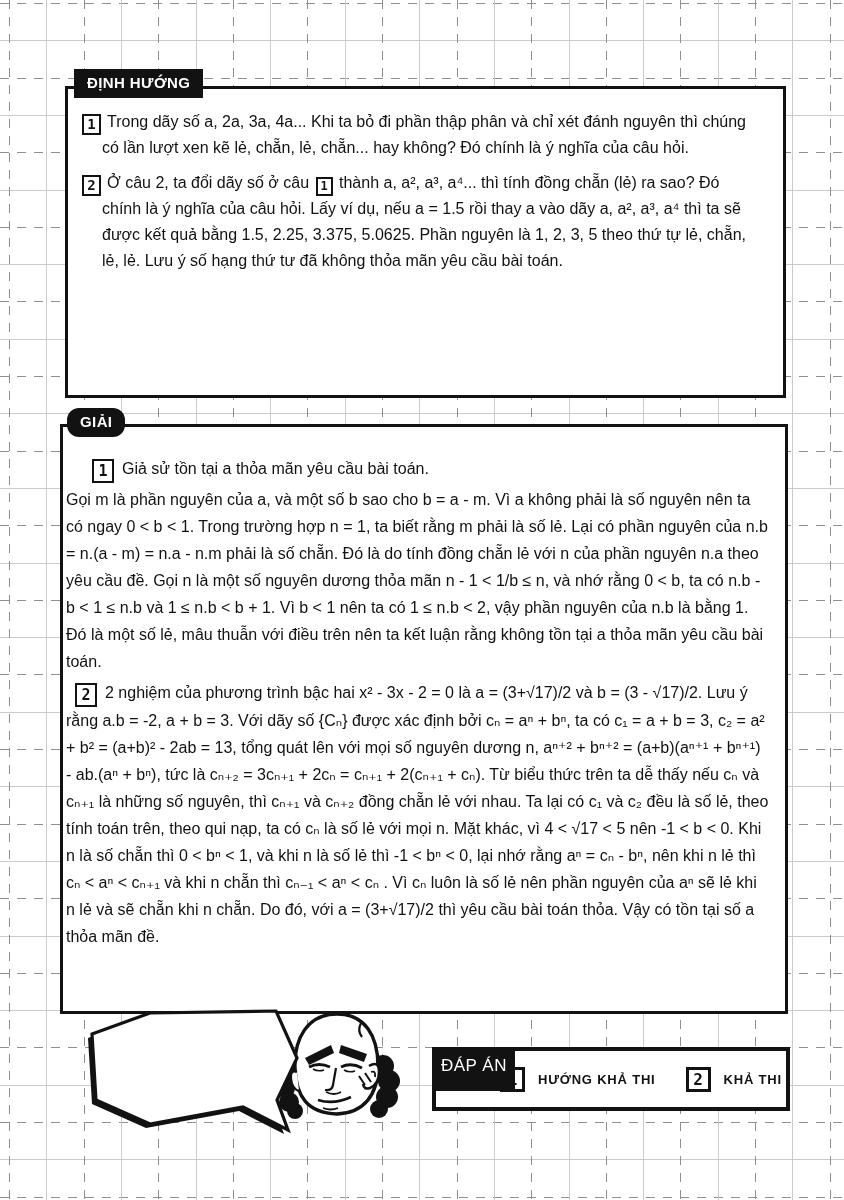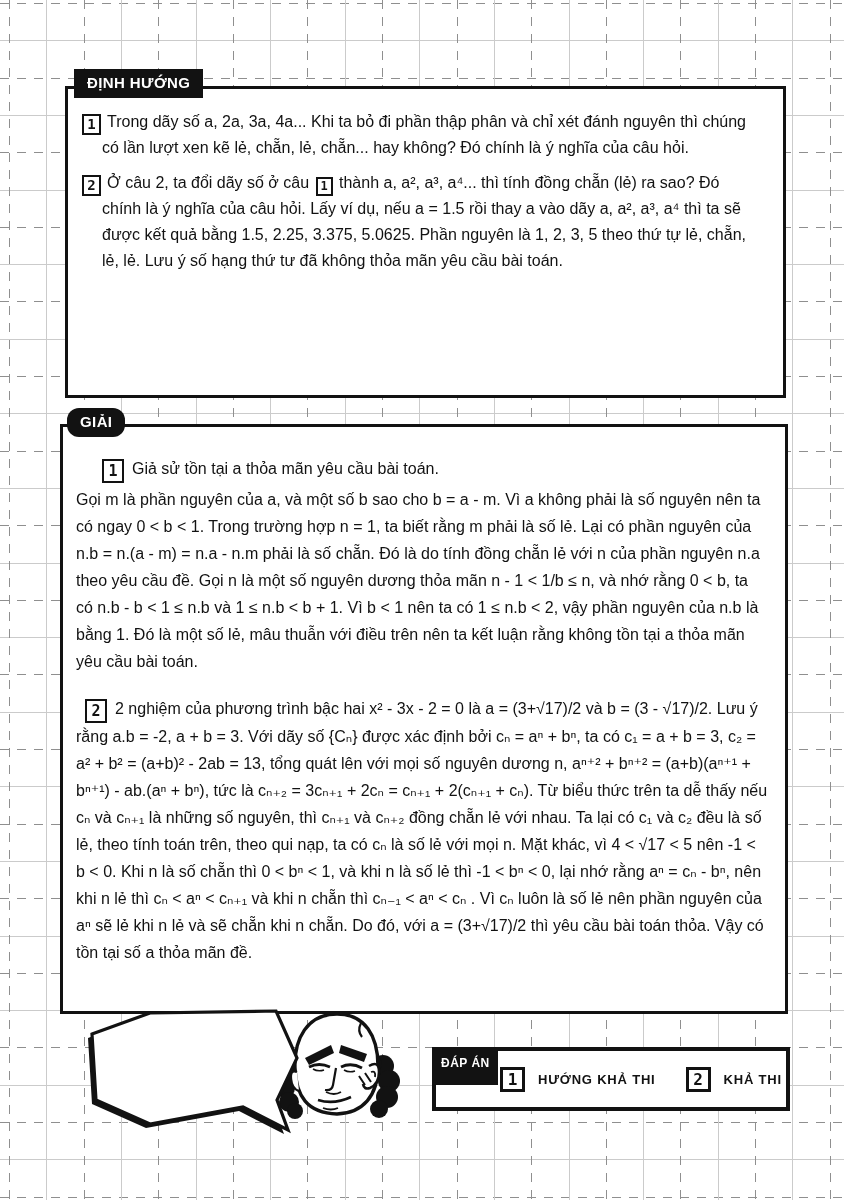--- a/index.html
+++ b/index.html
@@ -15,46 +15,46 @@
   .gl.solid{background:#cbcbcb;}
   
   .box{position:absolute;box-sizing:border-box;background:#fff;border:3px solid #121212;z-index:2;}
   #box1{left:65px;top:86px;width:721px;height:312px;}
   #box2{left:60px;top:424px;width:728px;height:590px;}
   .box-label{position:absolute;background:#121212;color:#fff;font-weight:bold;font-size:15px;
              letter-spacing:.4px;padding:5px 13px 7px;white-space:nowrap;}
   #box1 .box-label{left:6px;top:-20px;}
   #box2 .box-label{left:4px;top:-19px;border-radius:12px;}
   #box1-content{padding:20px 20px 0 34px;font-size:16px;line-height:26px;}
-  #box2-content{padding:28px 16px 0 13px;font-size:16px;line-height:27px;}
+  #box2-content{padding:28px 16px 0 3px;font-size:16px;line-height:27px;}
   .item{margin:0;}
   #box1-content .item + .item{margin-top:9px;}
   .num-badge{display:inline-block;box-sizing:border-box;width:19px;height:21px;border:2px solid #121212;
              background:#fff;font-family:"DejaVu Sans Mono",monospace;font-weight:bold;font-size:14px;
              line-height:17px;text-align:center;vertical-align:-2px;}
   .hang .num-badge{margin-left:-20px;margin-right:6px;}
   .num-badge.big{width:22px;height:24px;font-size:15px;line-height:20px;margin-right:8px;}
   .ref-badge{display:inline-block;box-sizing:border-box;width:17px;height:19px;border:2px solid #121212;
              font-family:"DejaVu Sans Mono",monospace;font-weight:bold;font-size:12px;line-height:15px;
              text-align:center;vertical-align:-2px;margin:0 2px;}
   .lead-badge{margin-left:26px;}
   .solution-body{margin-top:3px;}
-  #solution-item-2{margin-top:20px;}
+  #solution-item-2{margin-top:4px;}
   #solution-item-2 .num-badge{margin-left:9px;}
   
   #bubble-svg{position:absolute;left:80px;top:1000px;z-index:5;}
   #bubble-text{position:absolute;left:93px;top:1031px;width:208px;z-index:6;text-align:center;
                font-weight:bold;font-size:15px;line-height:19px;color:#121212;}
   
   #face-svg{position:absolute;left:273px;top:1006px;z-index:4;}
   
   #answer-box{position:absolute;left:432px;top:1047px;width:358px;height:64px;box-sizing:border-box;
               border:4px solid #121212;background:#fff;z-index:3;}
-  #answer-label{position:absolute;left:-4px;top:-4px;background:#121212;color:#fff;font-size:12px;
-                font-weight:bold;letter-spacing:.5px;padding:9px 8px 15px 9px;}
+  #answer-label{position:absolute;left:-4px;top:-4px;background:#121212;color:#fff;font-size:17px;
+                font-weight:normal;letter-spacing:.5px;padding:9px 8px 15px 9px;}
   #answer-options{display:flex;align-items:center;height:100%;margin-left:64px;}
   .ans-badge{display:inline-block;box-sizing:border-box;width:25px;height:25px;border:3px solid #121212;
              font-family:"DejaVu Sans Mono",monospace;font-weight:bold;font-size:16px;line-height:19px;
              text-align:center;background:#fff;flex:0 0 auto;}
   .ans-text{font-weight:bold;font-size:13px;letter-spacing:.8px;margin-left:13px;white-space:nowrap;}
   #answer-opt-2{margin-left:30px;}
 </style>
 </head>
 <body>
 

